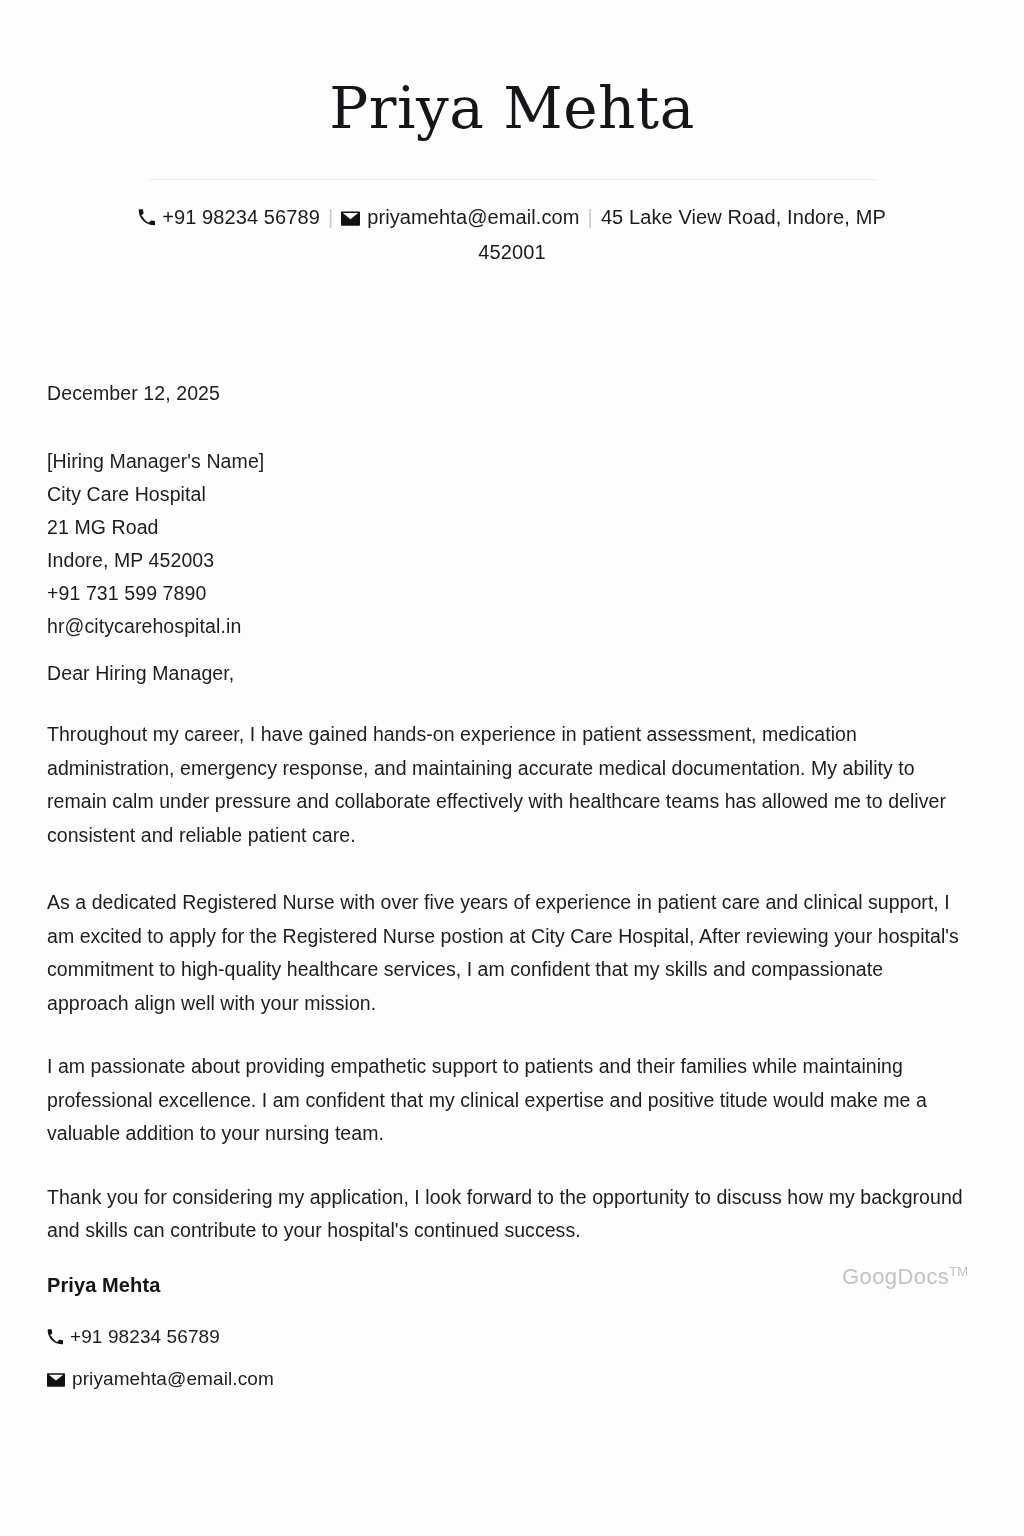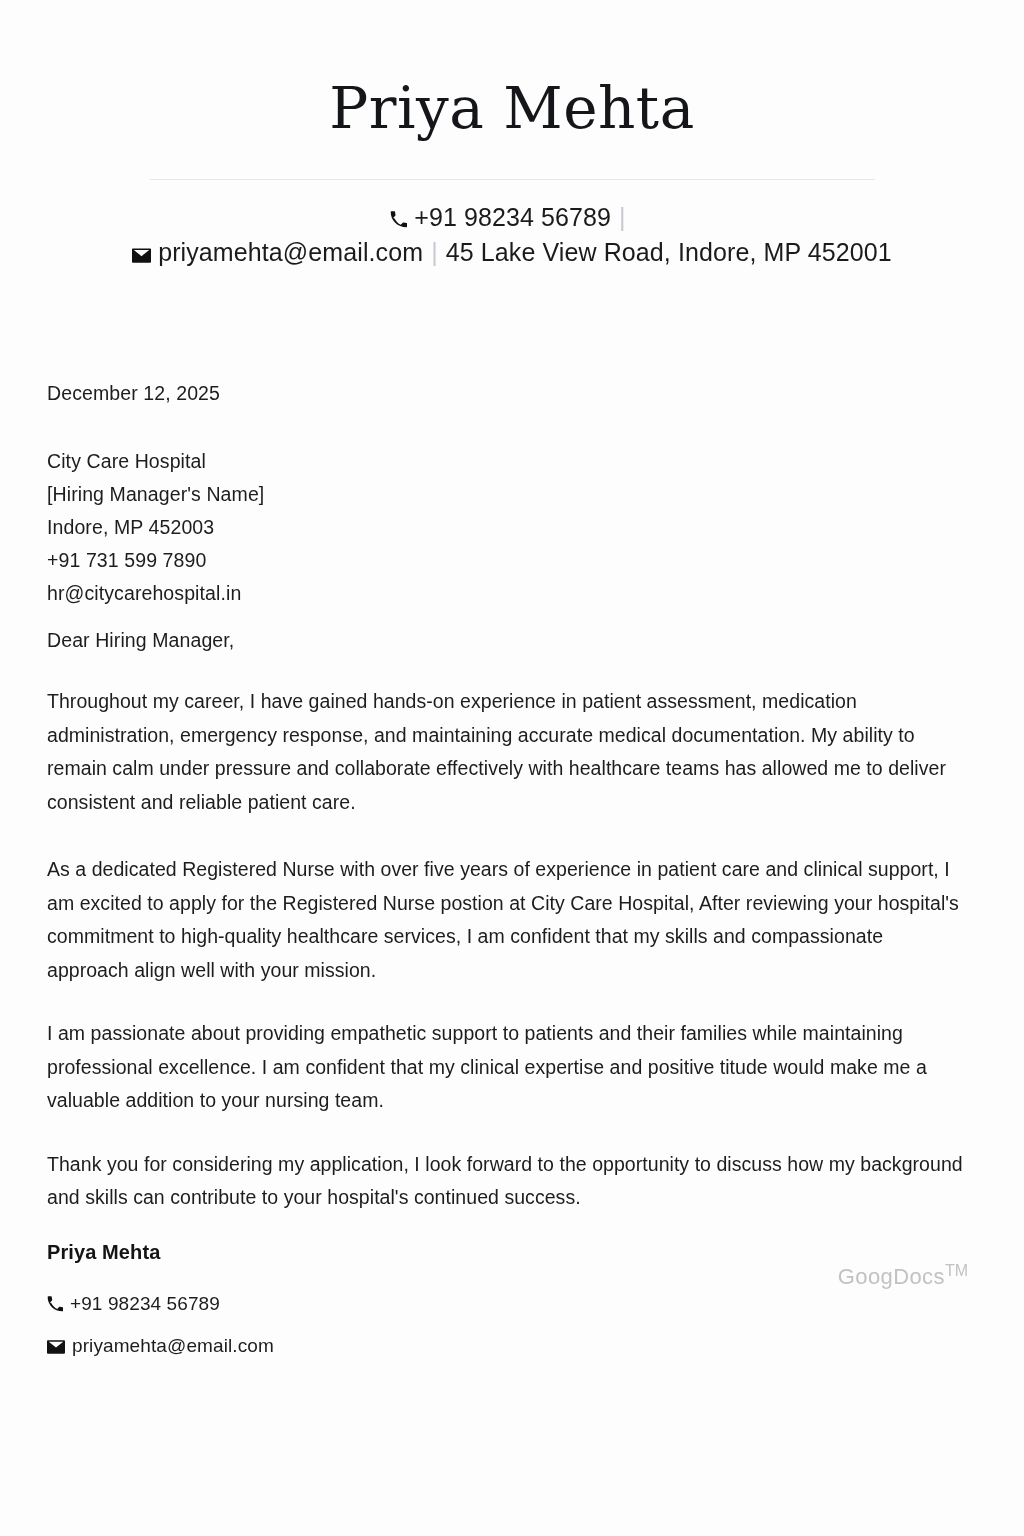--- a/index.html
+++ b/index.html
@@ -48,21 +48,21 @@
     height: 1px;
     background: #e6e6ee;
     margin: 41px auto 0 auto;
     border: none;
   }
 
   .contact-line {
     margin: 20px auto 0 auto;
     width: 760px;
     text-align: center;
-    font-size: 25px;
+    font-size: 20px;
     line-height: 35px;
     color: #1b1b1b;
     letter-spacing: 0.1px;
   }
 
   .contact-item {
     white-space: nowrap;
   }
 
   .contact-sep {
@@ -149,21 +149,21 @@
     position: absolute;
     right: 56px;
     bottom: 26px;
     font-size: 22px;
     color: #c2c2c6;
     letter-spacing: 0.4px;
     font-weight: 400;
     user-select: none;
   }
   .watermark sup {
-    font-size: 16px;
+    font-size: 13px;
     vertical-align: super;
     letter-spacing: 0;
   }
 </style>
 </head>
 <body>
 
 <div class="page">
 
   <div class="header">
@@ -181,22 +181,23 @@
             </svg></span><span>priyamehta@email.com</span></span><span class="contact-sep">|</span><span class="contact-item">45 Lake View Road,</span>
       <span>Indore, MP 452001</span>
     </div>
   </div>
 
   <div class="content">
 
     <div class="date-line">December 12, 2025</div>
 
     <div class="recipient">
+      <div>[Hiring Manager's Name]</div>
       <div>City Care Hospital</div>
-      <div>[Hiring Manager's Name]</div>
+      <div>21 MG Road</div>
       <div>Indore, MP 452003</div>
       <div>+91 731 599 7890</div>
       <div>hr@citycarehospital.in</div>
     </div>
 
     <div class="salutation">Dear Hiring Manager,</div>
 
     <p class="para">Throughout my career, I have gained hands-on experience in patient assessment, medication administration, emergency response, and maintaining accurate medical documentation. My ability to remain calm under pressure and collaborate effectively with healthcare teams has allowed me to deliver consistent and reliable patient care.</p>
     <p class="para first">As a dedicated Registered Nurse with over five years of experience in patient care and clinical support, I am excited to apply for the Registered Nurse postion at City Care Hospital, After reviewing your hospital's commitment to high-quality healthcare services, I am confident that my skills and compassionate approach align well with your mission.</p>
     <p class="para">I am passionate about providing empathetic support to patients and their families while maintaining professional excellence. I am confident that my clinical expertise and positive titude would make me a valuable addition to your nursing team.</p>

